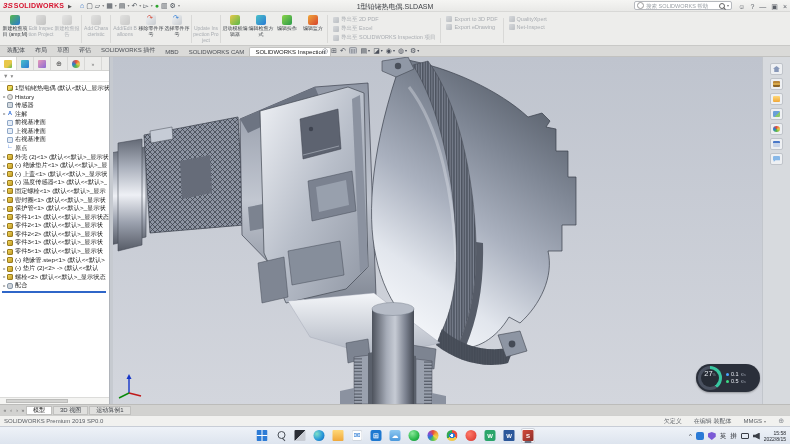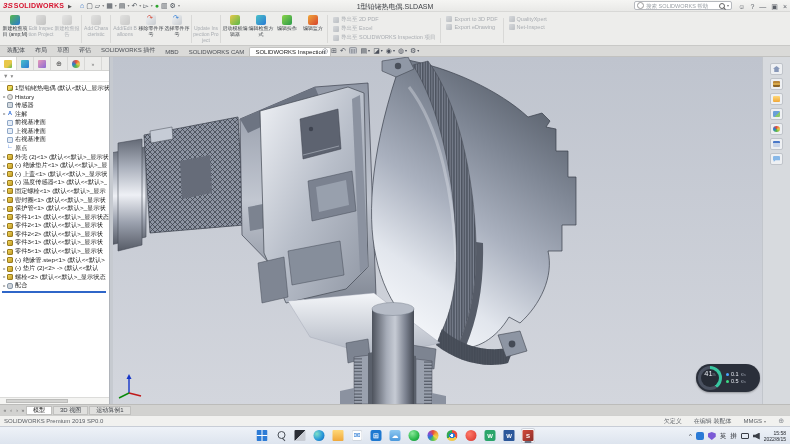--- a/index.html
+++ b/index.html
@@ -436,21 +436,21 @@
         <line x1="15" y1="24" x2="15" y2="8" stroke="#1636c8" data-name="triad-z-axis"></line>
         <path d="M12.5,10 L15,5 L17.5,10" fill="#1636c8" stroke="none"></path>
         <line x1="15" y1="24" x2="27" y2="27" stroke="#c01818" data-name="triad-x-axis"></line>
         <line x1="15" y1="24" x2="5" y2="29" stroke="#0a8a0a" data-name="triad-y-axis"></line>
       </g>
     </svg>
 
     <div id="perf" data-name="performance-overlay">
       <div class="gauge" data-name="usage-gauge">
         <div class="gauge-inner">
-          <span data-name="gauge-value">41</span>
+          <span data-name="gauge-value">27</span>
             <span class="gunit" data-name="gauge-unit">%</span>
         </div>
       </div>
       <div class="rates" data-name="network-rates">
         <div class="rrow" data-name="upload-rate-row">
           <span class="dot up" data-name="upload-dot-icon"></span>
           <span data-name="upload-rate-value">0.1</span>
           <span class="runit" data-name="upload-rate-unit">K/s</span>
         </div>
         <div class="rrow" data-name="download-rate-row">

